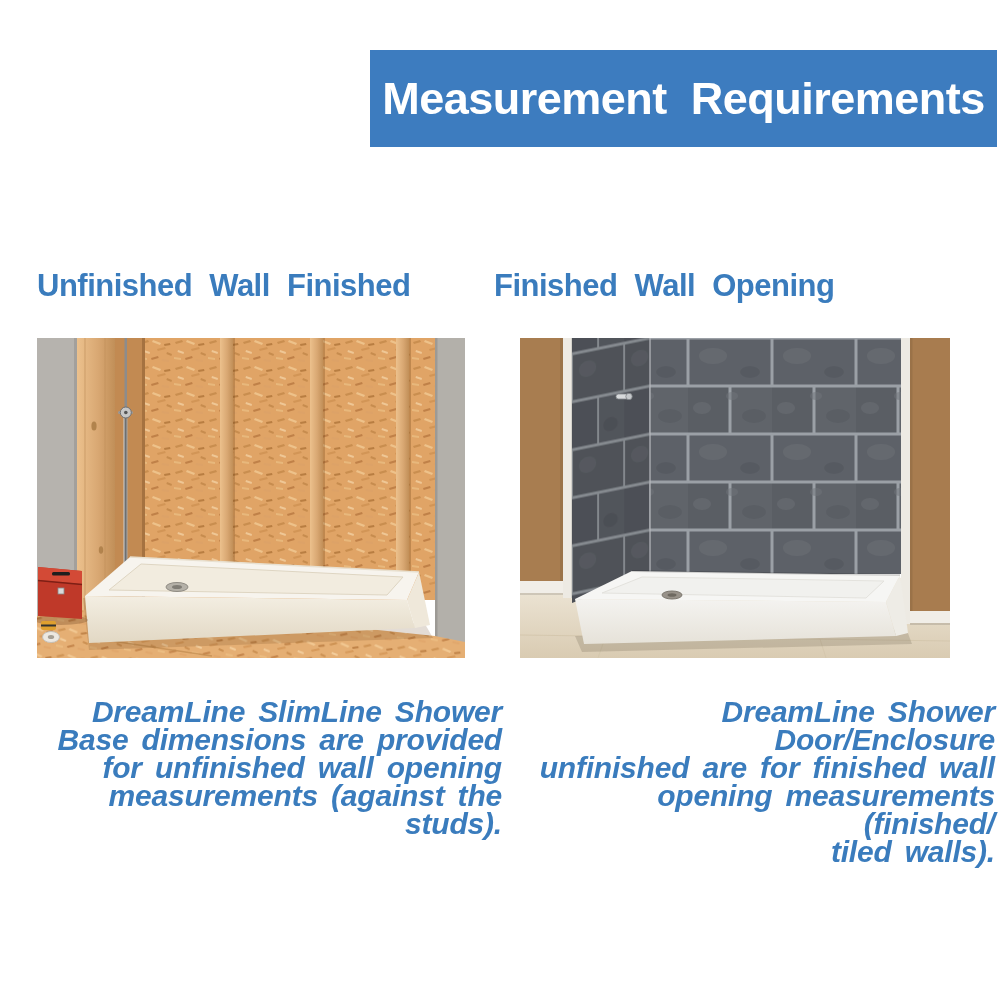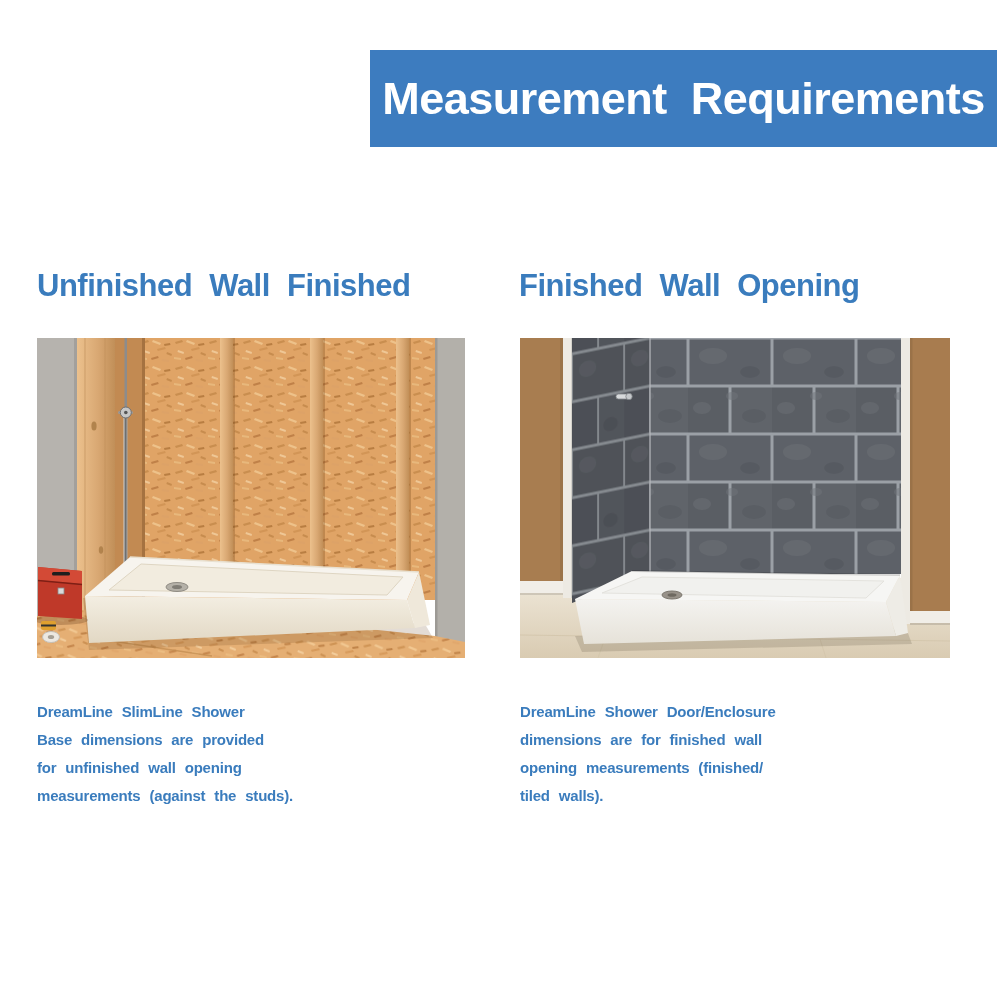--- a/index.html
+++ b/index.html
@@ -1,43 +1,43 @@
 <!DOCTYPE html>
 <html style="--banner-bg: #3d7cbf; --banner-text: #ffffff; --text-blue: #3a7cbd; --osb-orange: #e0a466; --stud-wood: #d9a873; --tile-gray: #5d6168; --tan-wall: #a87d50; --shower-base-white: #f6f4ee; --toolbox-red: #c23a2b;"><head>
 <meta charset="utf-8">
 <style>
   html,body{margin:0;padding:0;background:#ffffff;}
   .canvas{
     position:relative;width:1000px;height:1000px;background:#ffffff;
-    font-family:"Liberation Sans", sans-serif;overflow:hidden;
+    font-family:"Liberation Sans", sans-serif;overflow:hidden;text-align:right;
   }
   .banner{
     position:absolute;left:370px;top:50px;width:627px;height:97px;
     background:var(--banner-bg,#3d7cbf);
     display:flex;align-items:center;justify-content:center;
   }
   .banner-title{
     color:var(--banner-text,#ffffff);font-size:45px;font-weight:bold;
     letter-spacing:-0.5px;word-spacing:12px;white-space:nowrap;
   }
   .col-heading{
     position:absolute;top:268px;color:var(--text-blue,#3a7cbd);
     font-size:31px;font-weight:bold;letter-spacing:-0.5px;word-spacing:9px;
     white-space:nowrap;
   }
   .col-heading.left{left:37px;}
-  .col-heading.right{left:519px;}
+  .col-heading.right{left:494px;}
   .photo{position:absolute;top:338px;height:320px;margin:0;padding:0;}
   .photo.left{left:37px;width:428px;}
   .photo.right{left:520px;width:430px;}
   .photo svg{display:block;}
   .caption{
     position:absolute;top:698px;color:var(--text-blue,#3a7cbd);
-    font-size:15px;line-height:28px;font-weight:bold;
-    letter-spacing:-0.2px;word-spacing:5px;white-space:pre-line;
+    font-size:30px;line-height:28px;font-weight:bold;
+    letter-spacing:-0.2px;word-spacing:5px;white-space:pre-line;font-style:italic;
   }
   .caption.left{left:37px;width:465px;}
   .caption.right{left:520px;width:475px;}
 </style>
 </head>
 <body>
 
 <div class="canvas">
 
   <div class="banner">
@@ -243,17 +243,17 @@
         </g>
       </g>
     </svg>
   </figure>
 
   <div class="caption left">DreamLine SlimLine Shower
 Base dimensions are provided
 for unfinished wall opening
 measurements (against the studs).</div>
   <div class="caption right">DreamLine Shower Door/Enclosure
-dimensions are for finished wall
+unfinished are for finished wall
 opening measurements (finished/
 tiled walls).</div>
 
 </div>
 
 </body></html>

